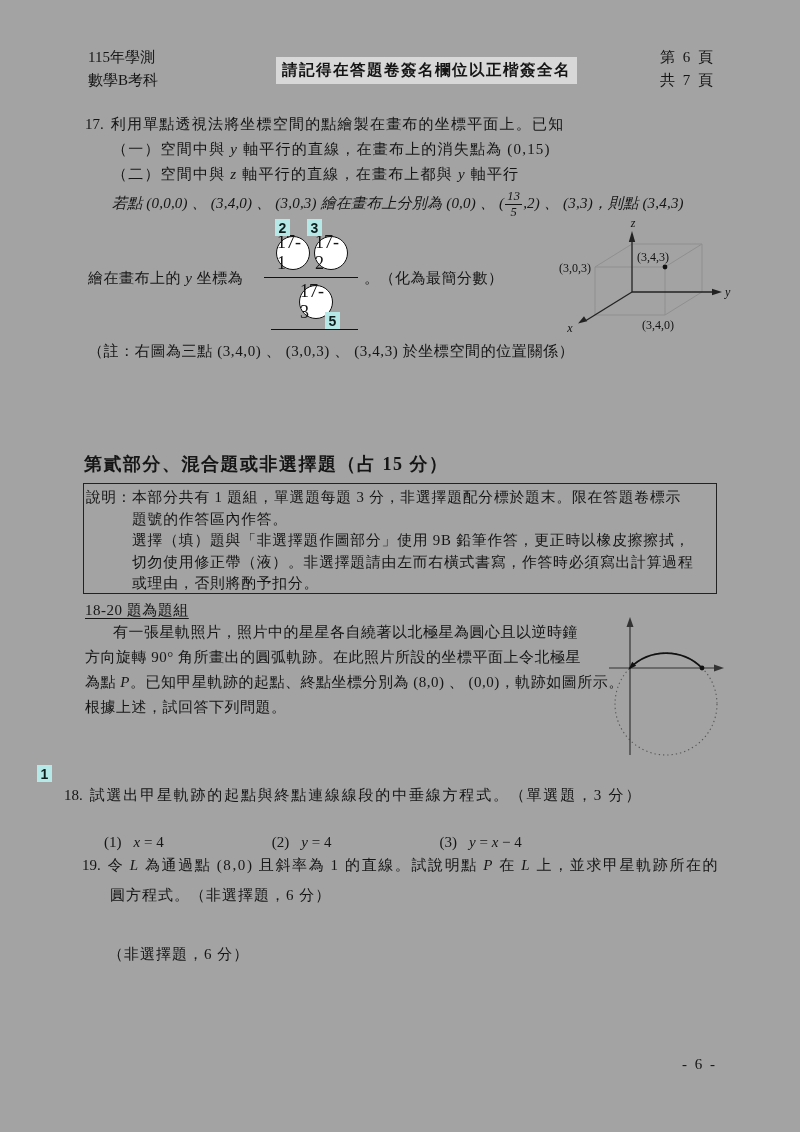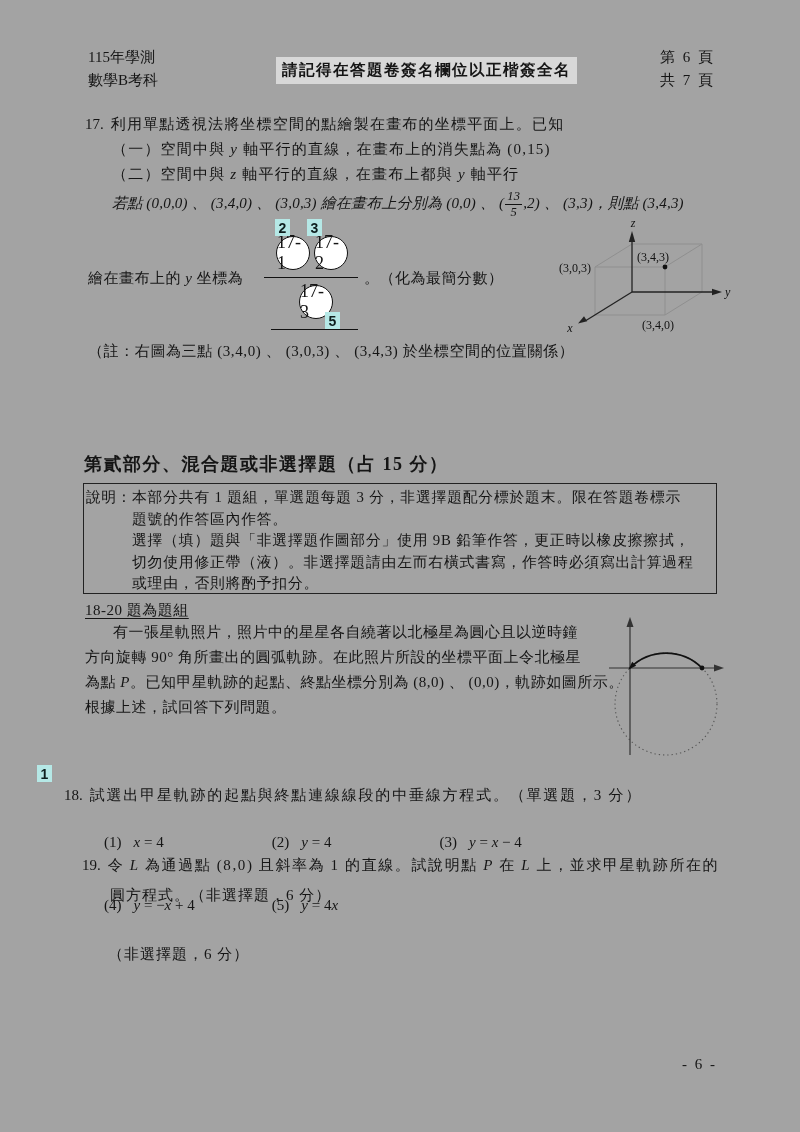--- a/index.html
+++ b/index.html
@@ -178,24 +178,20 @@
   <span class="badge marker1">1</span>
   <div class="q18">
     <span class="qnum">18.</span><span class="qtext">試選出甲星軌跡的起點與終點連線線段的中垂線方程式。（單選題，3 分）</span>
   </div>
   <div class="options">
     <div>
       <span class="opt"><span class="olabel">(1)</span><span><i>x</i> = 4</span></span>
       <span class="opt"><span class="olabel">(2)</span><span><i>y</i> = 4</span></span>
       <span class="opt"><span class="olabel">(3)</span><span><i>y</i> = <i>x</i> − 4</span></span>
     </div>
-    <div>
-      <span class="opt"><span class="olabel">(4)</span><span><i>y</i> = −<i>x</i> + 4</span></span>
-      <span class="opt"><span class="olabel">(5)</span><span><i>y</i> = 4<i>x</i></span></span>
-    </div>
   </div>
 
   <div class="q19">
     <div class="l1"><span class="qnum">19.</span><span>令 <i>L</i> 為通過點 (8,0) 且斜率為 1 的直線。試說明點 <i>P</i> 在 <i>L</i> 上，並求甲星軌跡所在的</span></div>
     <div class="l2">圓方程式。（非選擇題，6 分）</div>
   </div>
 
   <div class="q20">
     <div class="l2">（非選擇題，6 分）</div>
   </div>

